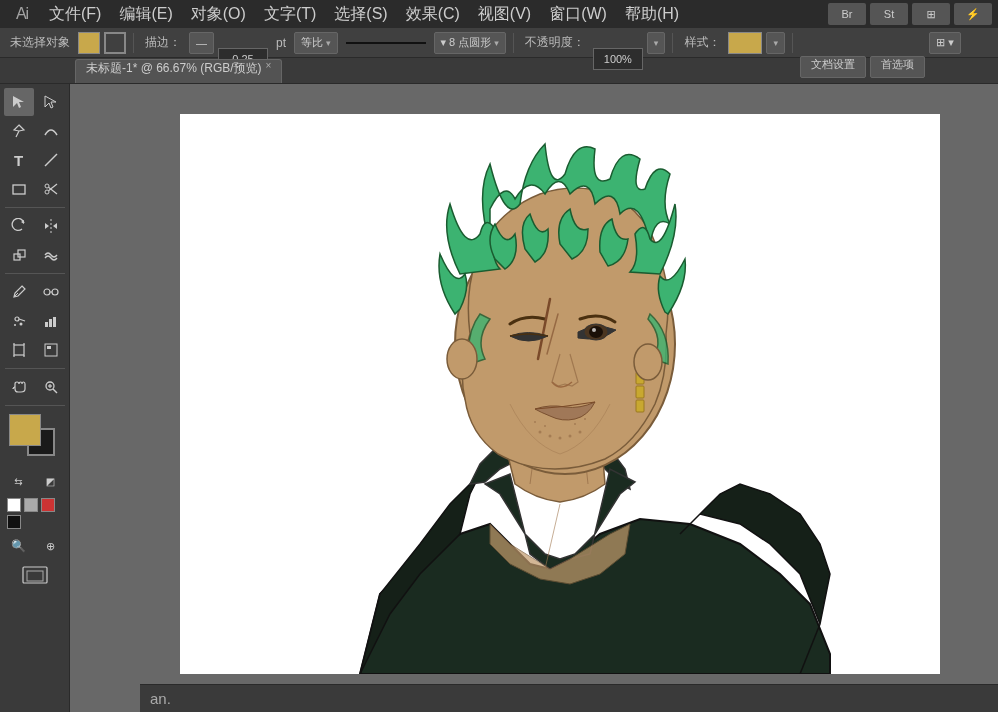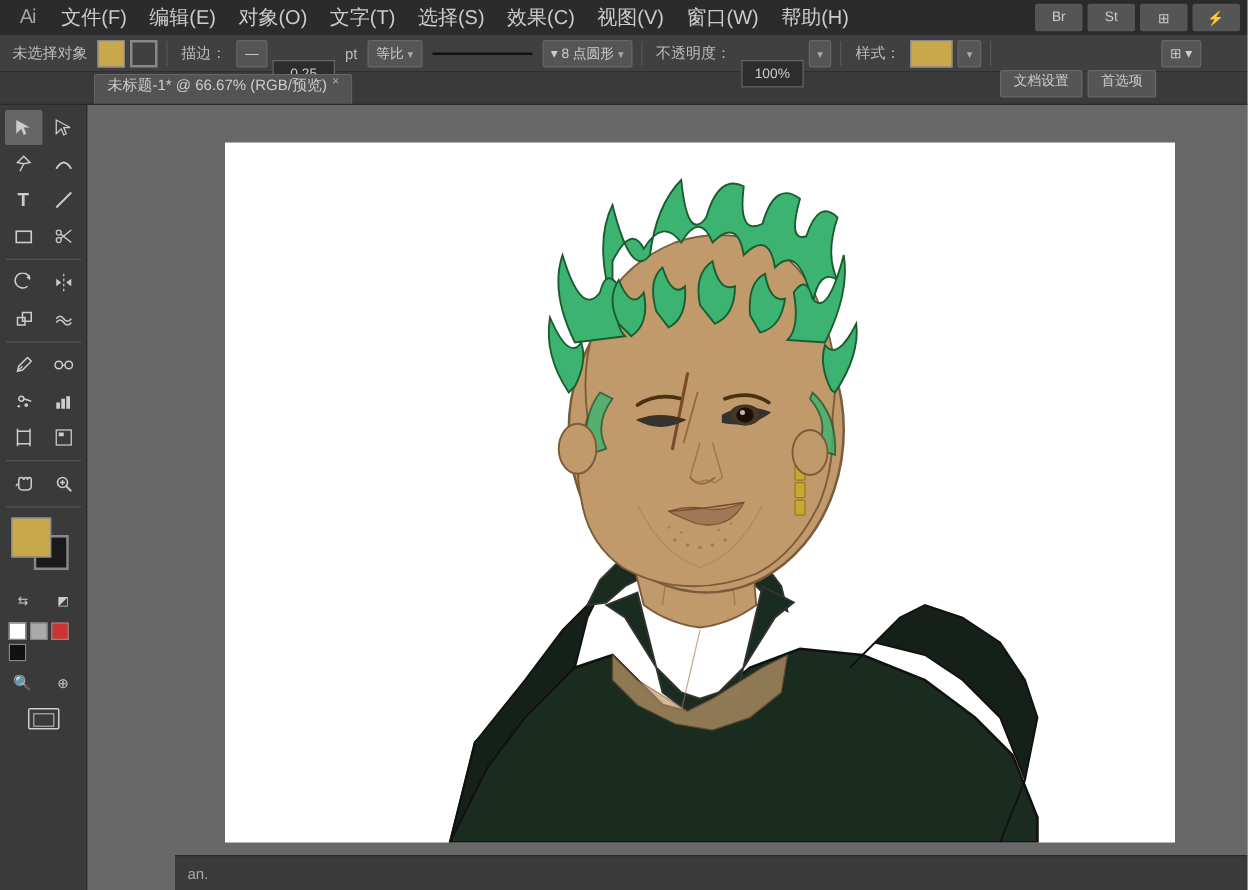--- a/index.html
+++ b/index.html
@@ -120,21 +120,21 @@
       width: 760px; height: 560px;
     }
 
     
     #statusbar {
       position: absolute; bottom: 0; left: 70px; right: 0; height: 28px;
       background: #3a3a3a; border-top: 1px solid #2a2a2a;
       display: flex; align-items: center; padding: 0 10px;
       font-size: 11px; color: #aaa;
     }
-    .status-text { color: #aaa; font-size: 12px; }
+    .status-text { color: #aaa; font-size: 15px; }
     .small-swatches {
       display: flex; gap: 3px; padding: 2px 4px; flex-wrap: wrap; width: 64px;
     }
     .mini-swatch {
       width: 14px; height: 14px; border: 1px solid #888; cursor: pointer;
     }
   </style>
 </head>
 <body>
 

